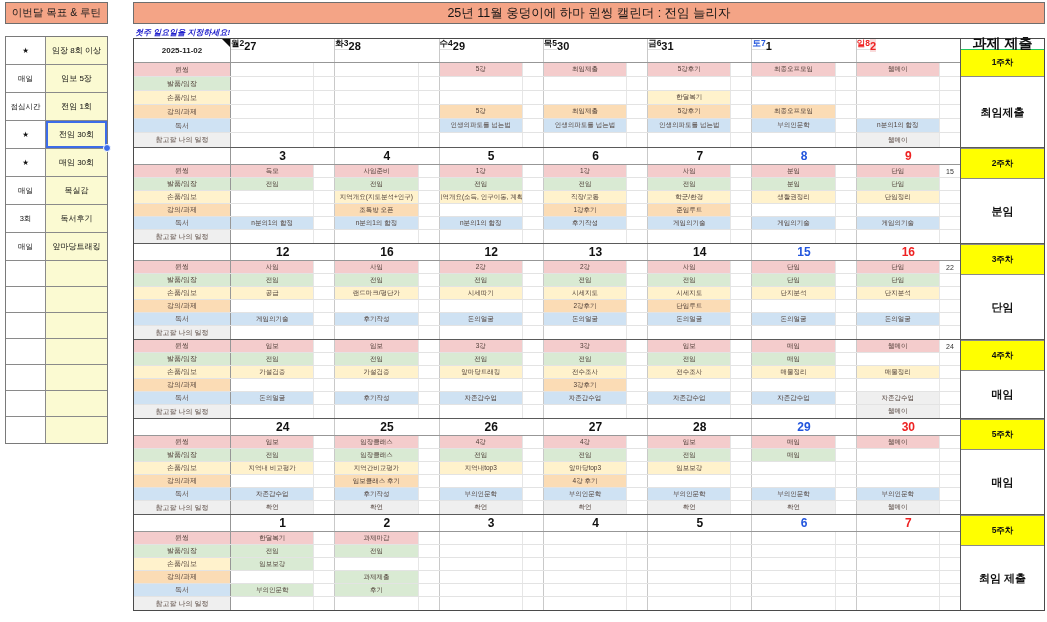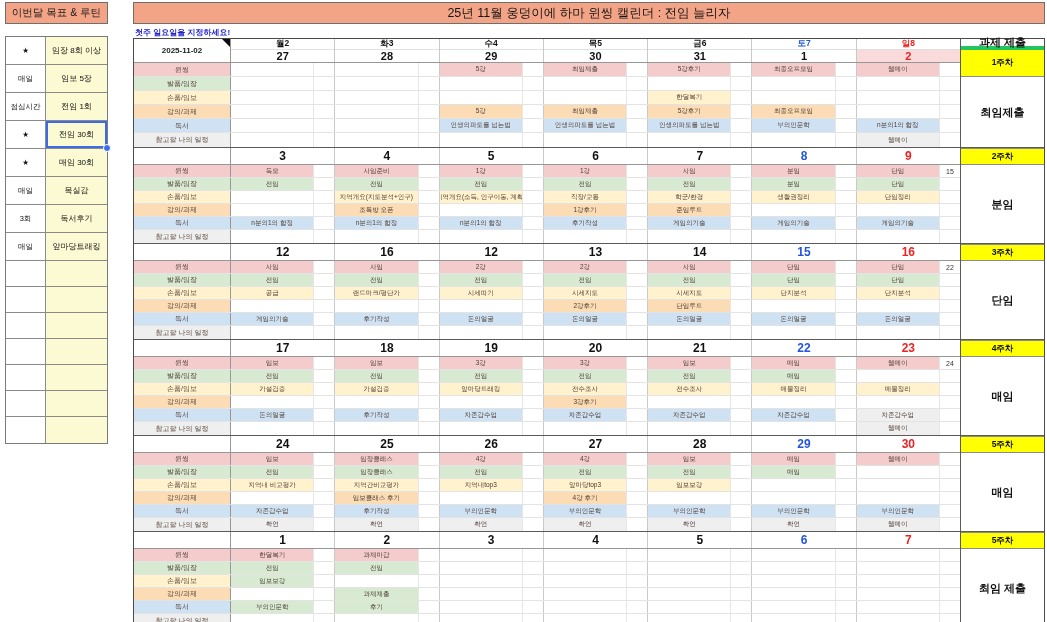--- a/index.html
+++ b/index.html
@@ -17,34 +17,34 @@
        display:flex;align-items:center;justify-content:center;font-size:7.5px;color:#111;}
   .sb-goal{flex:1;background:#FBFAD2;display:flex;align-items:center;justify-content:center;
        font-size:8px;color:#111;position:relative;box-sizing:border-box;}
   .sb-goal.sel{box-shadow:inset 0 0 0 2px #3C6BE8;}
   .handle{position:absolute;right:-4px;bottom:-4px;width:8px;height:8px;border-radius:50%;
        background:#3C6BE8;border:1px solid #fff;box-sizing:border-box;z-index:3;}
   
   .banner{position:absolute;left:133px;top:2px;width:912px;height:22px;background:#F4A486;
        border:1px solid #6e6e6e;box-sizing:border-box;display:flex;align-items:center;justify-content:center;
        font-size:12.5px;font-weight:400;color:#151515;}
-  .subtitle{position:absolute;left:135px;top:27px;font-size:8px;font-weight:700;color:#2121CC;}
+  .subtitle{position:absolute;left:135px;top:27px;font-size:8px;font-weight:700;color:#2121CC;font-style:italic;}
   
   .grid{position:absolute;left:133px;top:38px;width:912px;border:1px solid #4a4a4a;box-sizing:border-box;background:#fff;}
   .week{display:flex;border-top:1px solid #5a5a5a;}
   .week.w1{border-top:none;}
   .wk-left{flex:1;display:flex;flex-direction:column;min-width:0;}
   .wk-right{width:84px;flex:none;display:flex;flex-direction:column;border-left:1px solid #5a5a5a;box-sizing:border-box;background:#fff;}
   .wk-row{display:flex;box-sizing:border-box;}
   .lab{width:97px;flex:none;border-right:1px solid #979797;box-sizing:border-box;background:#fff;
        display:flex;align-items:center;justify-content:center;overflow:hidden;white-space:nowrap;}
   .w1head{height:24px;border-bottom:1px solid #979797;}
   .datecell{font-size:8px;font-weight:600;color:#1d1d1d;position:relative;}
   .tri{position:absolute;top:0;right:0;width:0;height:0;border-top:8px solid #0c0c0c;border-left:8px solid transparent;}
-  .daycol{flex:1;display:flex;flex-direction:column;border-right:1px solid #c9c9c9;box-sizing:border-box;min-width:0;}
+  .daycol{flex:1;display:flex;flex-direction:row;border-right:1px solid #c9c9c9;box-sizing:border-box;min-width:0;}
   .daycol.last{border-right:none;}
   .dname{height:11px;display:flex;align-items:center;justify-content:center;font-size:8.5px;font-weight:700;
        border-bottom:1px solid #e0e0e0;box-sizing:border-box;}
   .dnum{height:13px;display:flex;align-items:center;justify-content:center;font-size:11px;font-weight:700;}
   .numrow{height:17px;border-bottom:1px solid #979797;}
   .dnum17{flex:1;display:flex;align-items:center;justify-content:center;font-size:12px;font-weight:700;
        border-right:1px solid #c9c9c9;box-sizing:border-box;min-width:0;}
   .dnum17.last{border-right:none;}
   .content{height:13px;border-bottom:1px solid #e3e3e3;}
   .w1 .content{height:14px;}
@@ -54,23 +54,23 @@
   .day.last{border-right:none;}
   .main{flex:1;display:flex;align-items:center;justify-content:center;font-size:6.5px;color:#4a3a33;
        white-space:nowrap;overflow:hidden;min-width:0;}
   .note{width:21px;flex:none;border-left:1px solid #e6e6e6;box-sizing:border-box;display:flex;
        align-items:center;justify-content:center;font-size:7px;color:#333;background:#fff;}
   .nk{color:#111;} .nb{color:#2255DD;} .nr{color:#EE2222;}
   .pinkbg{background:#F9DBDB;}
   .c0{background:#F4CCCC;} .c1{background:#D9EAD3;} .c2{background:#FFF2CC;}
   .c3{background:#FBDCB5;} .c4{background:#CFE2F3;} .c5{background:#EFEFEF;}
   .cg{background:#D9EAD3;}
-  .as-head{height:11px;display:flex;align-items:center;justify-content:center;font-size:11px;font-weight:700;
-       border-bottom:4px solid #22c55e;box-sizing:border-box;color:#111;}
-  .badge{height:17px;flex:none;background:#FFFF00;border-top:1px solid #8a8a8a;border-bottom:1px solid #8a8a8a;
+  .as-head{height:11px;display:flex;align-items:center;justify-content:center;font-size:14px;font-weight:700;
+       border-bottom:1px solid #22c55e;box-sizing:border-box;color:#111;}
+  .badge{height:31px;flex:none;background:#FFFF00;border-top:1px solid #8a8a8a;border-bottom:1px solid #8a8a8a;
        box-sizing:border-box;display:flex;align-items:center;justify-content:center;font-size:8.5px;font-weight:700;color:#111;}
   .badge.b1{height:27px;border-top:none;}
   .as-label{flex:1;display:flex;align-items:center;justify-content:center;font-size:11px;font-weight:700;color:#111;
        white-space:nowrap;overflow:hidden;}
 </style>
 </head>
 <body>
 
 <div class="app">
   <div class="sb-header">이번달 목표 &amp; 루틴</div>
@@ -769,30 +769,20 @@
             </div>
           </div>
         </div>
         <div class="wk-right">
           <div class="badge">3주차</div>
           <div class="as-label">단임</div>
         </div>
       </div>
       <div class="week">
         <div class="wk-left">
-          <div class="wk-row numrow">
-            <div class="lab"></div>
-            <div class="dnum17 nk">17</div>
-            <div class="dnum17 nk">18</div>
-            <div class="dnum17 nk">19</div>
-            <div class="dnum17 nk">20</div>
-            <div class="dnum17 nk">21</div>
-            <div class="dnum17 nb">22</div>
-            <div class="dnum17 nr last">23</div>
-          </div>
           <div class="wk-row content">
             <div class="lab rl c0">윈씽</div>
             <div class="day">
               <div class="main c0">임보</div>
               <div class="note"></div>
             </div>
             <div class="day">
               <div class="main c0">임보</div>
               <div class="note"></div>
             </div>

